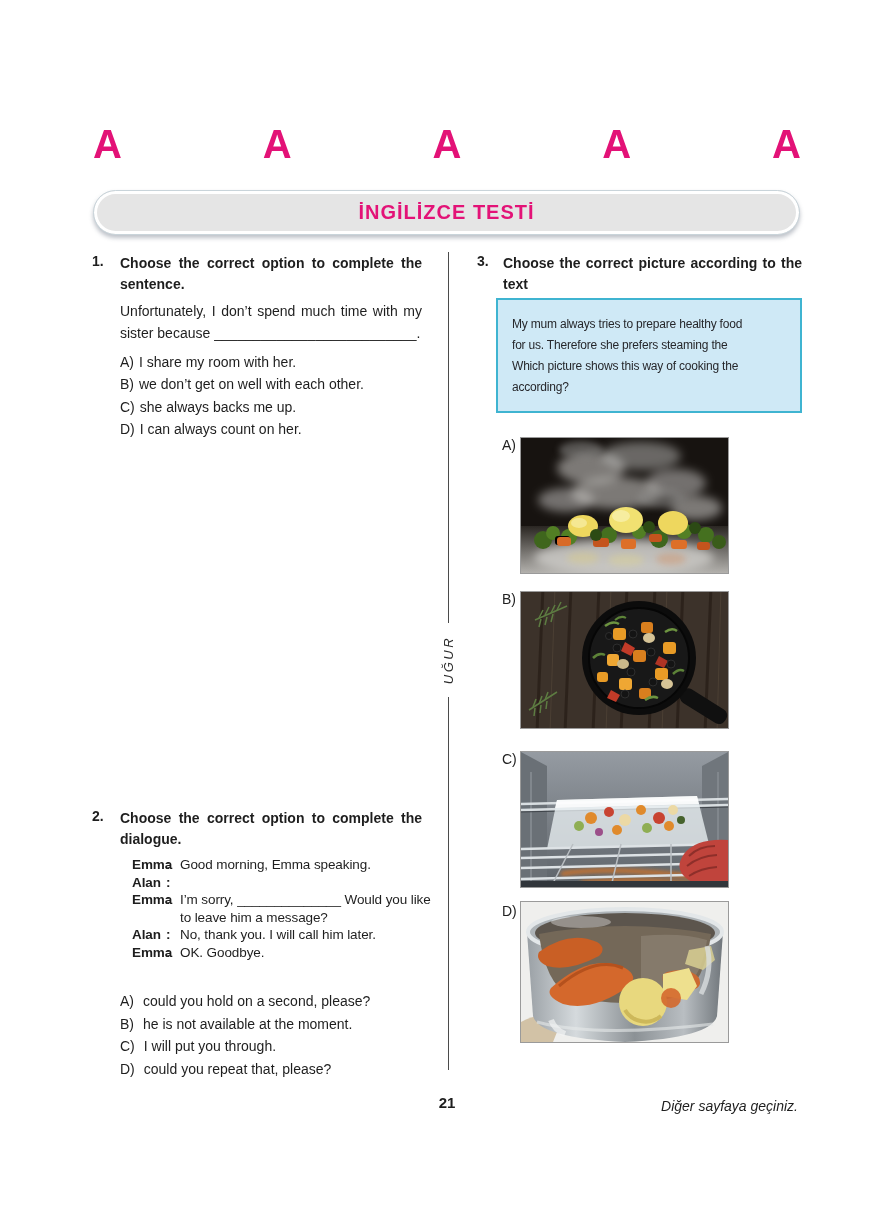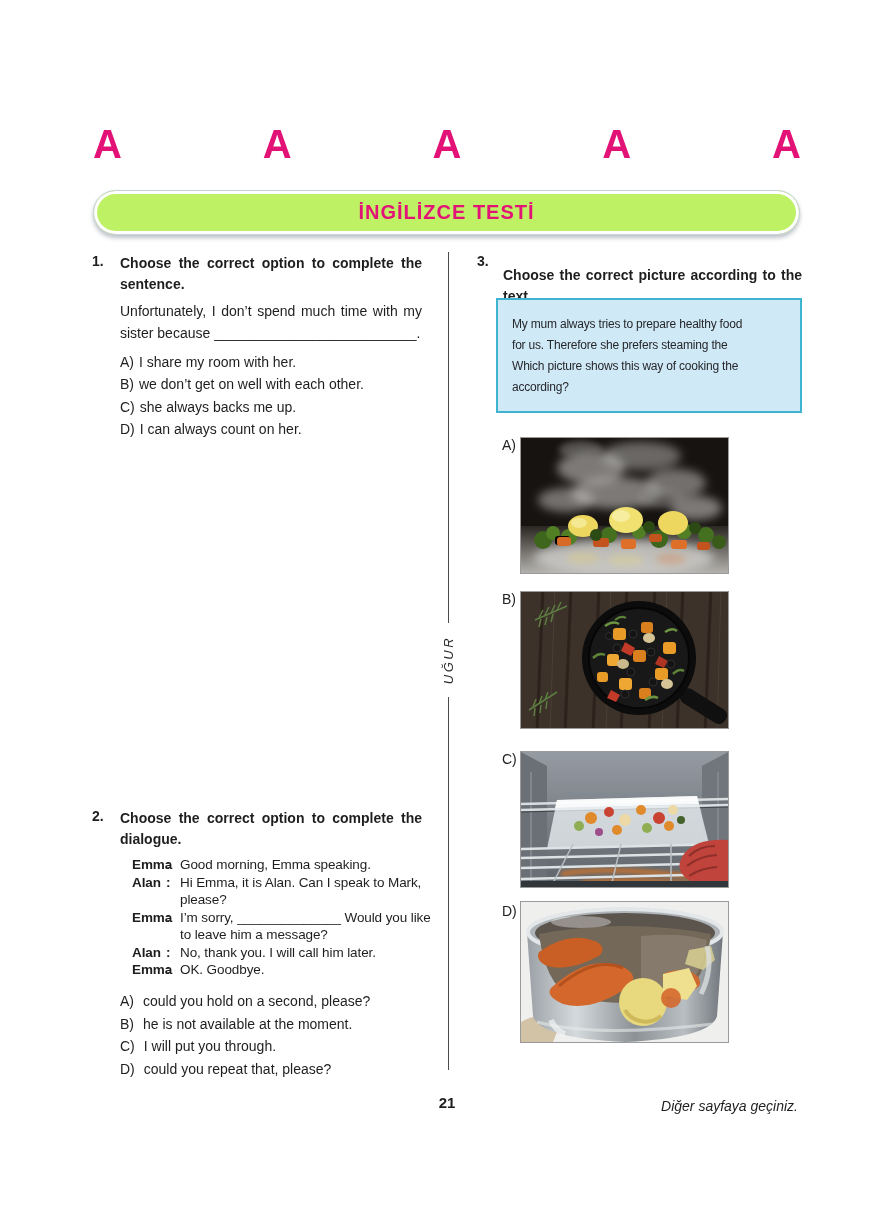--- a/index.html
+++ b/index.html
@@ -14,21 +14,21 @@
   
   .corner-row {
     left:93px; top:124px; width:708px;
     display:flex; justify-content:space-between;
     font-size:40px; font-weight:700; color:#e31277; line-height:1;
   }
 
   
   .banner {
     left:93px; top:190px; width:707px; height:45px;
-    background:#bef264; border:1px solid #c9d4da; border-radius:23px;
+    background:#e5e5e5; border:1px solid #c9d4da; border-radius:23px;
     box-shadow: inset 0 0 0 3px #ffffff, 0 3px 4px rgba(110,120,135,.45);
     display:flex; align-items:center; justify-content:center;
   }
   .banner-title { font-size:20px; font-weight:700; color:#e31277; letter-spacing:1px; }
 
   
   .qnum  { font-size:14px; font-weight:700; }
   .prompt { font-size:14px; font-weight:700; line-height:21px; }
   .jline { text-align:justify; text-align-last:justify; }
   .bodytext { font-size:14px; line-height:22px; }
@@ -116,24 +116,20 @@
   <div class="dlg-row">
     <span class="dlg-name">Emma</span>
       <span class="dlg-colon">:</span>
     <div class="dlg-text">
         <div>Good morning, Emma speaking.</div>
       </div>
   </div>
   <div class="dlg-row">
     <span class="dlg-name">Alan</span>
       <span class="dlg-colon">:</span>
-    <div class="dlg-text">
-        <div>Hi Emma, it is Alan. Can I speak to Mark,</div>
-        <div>please?</div>
-      </div>
   </div>
   <div class="dlg-row">
     <span class="dlg-name">Emma</span>
       <span class="dlg-colon">:</span>
     <div class="dlg-text">
         <div>I’m sorry, ______________ Would you like</div>
         <div>to leave him a message?</div>
       </div>
   </div>
   <div class="dlg-row">
@@ -152,21 +148,21 @@
   </div>
 </div>
 <div class="abs optlist" style="left:120px; top:990px;">
   <div class="opt opt-q2"><span class="letter">A)</span><span>could you hold on a second, please?</span></div>
   <div class="opt opt-q2"><span class="letter">B)</span><span>he is not available at the moment.</span></div>
   <div class="opt opt-q2"><span class="letter">C)</span><span>I will put you through.</span></div>
   <div class="opt opt-q2"><span class="letter">D)</span><span>could you repeat that, please?</span></div>
 </div>
 
 <div class="abs qnum" style="left:477px; top:253px;">3.</div>
-<div class="abs prompt" style="left:503px; top:253px; width:299px;margin-top:12px;">
+<div class="abs prompt" style="left:503px; top:253px; width:299px;">
   <div class="jline">Choose the correct picture according to the text</div>
   <div>below.</div>
 </div>
 
 <div class="abs passage-box">
   <div class="passage-text">
     <div>My mum always tries to prepare healthy food</div>
     <div>for us. Therefore she prefers steaming the</div>
     <div>Which picture shows this way of cooking the</div>
     <div>according?</div>

